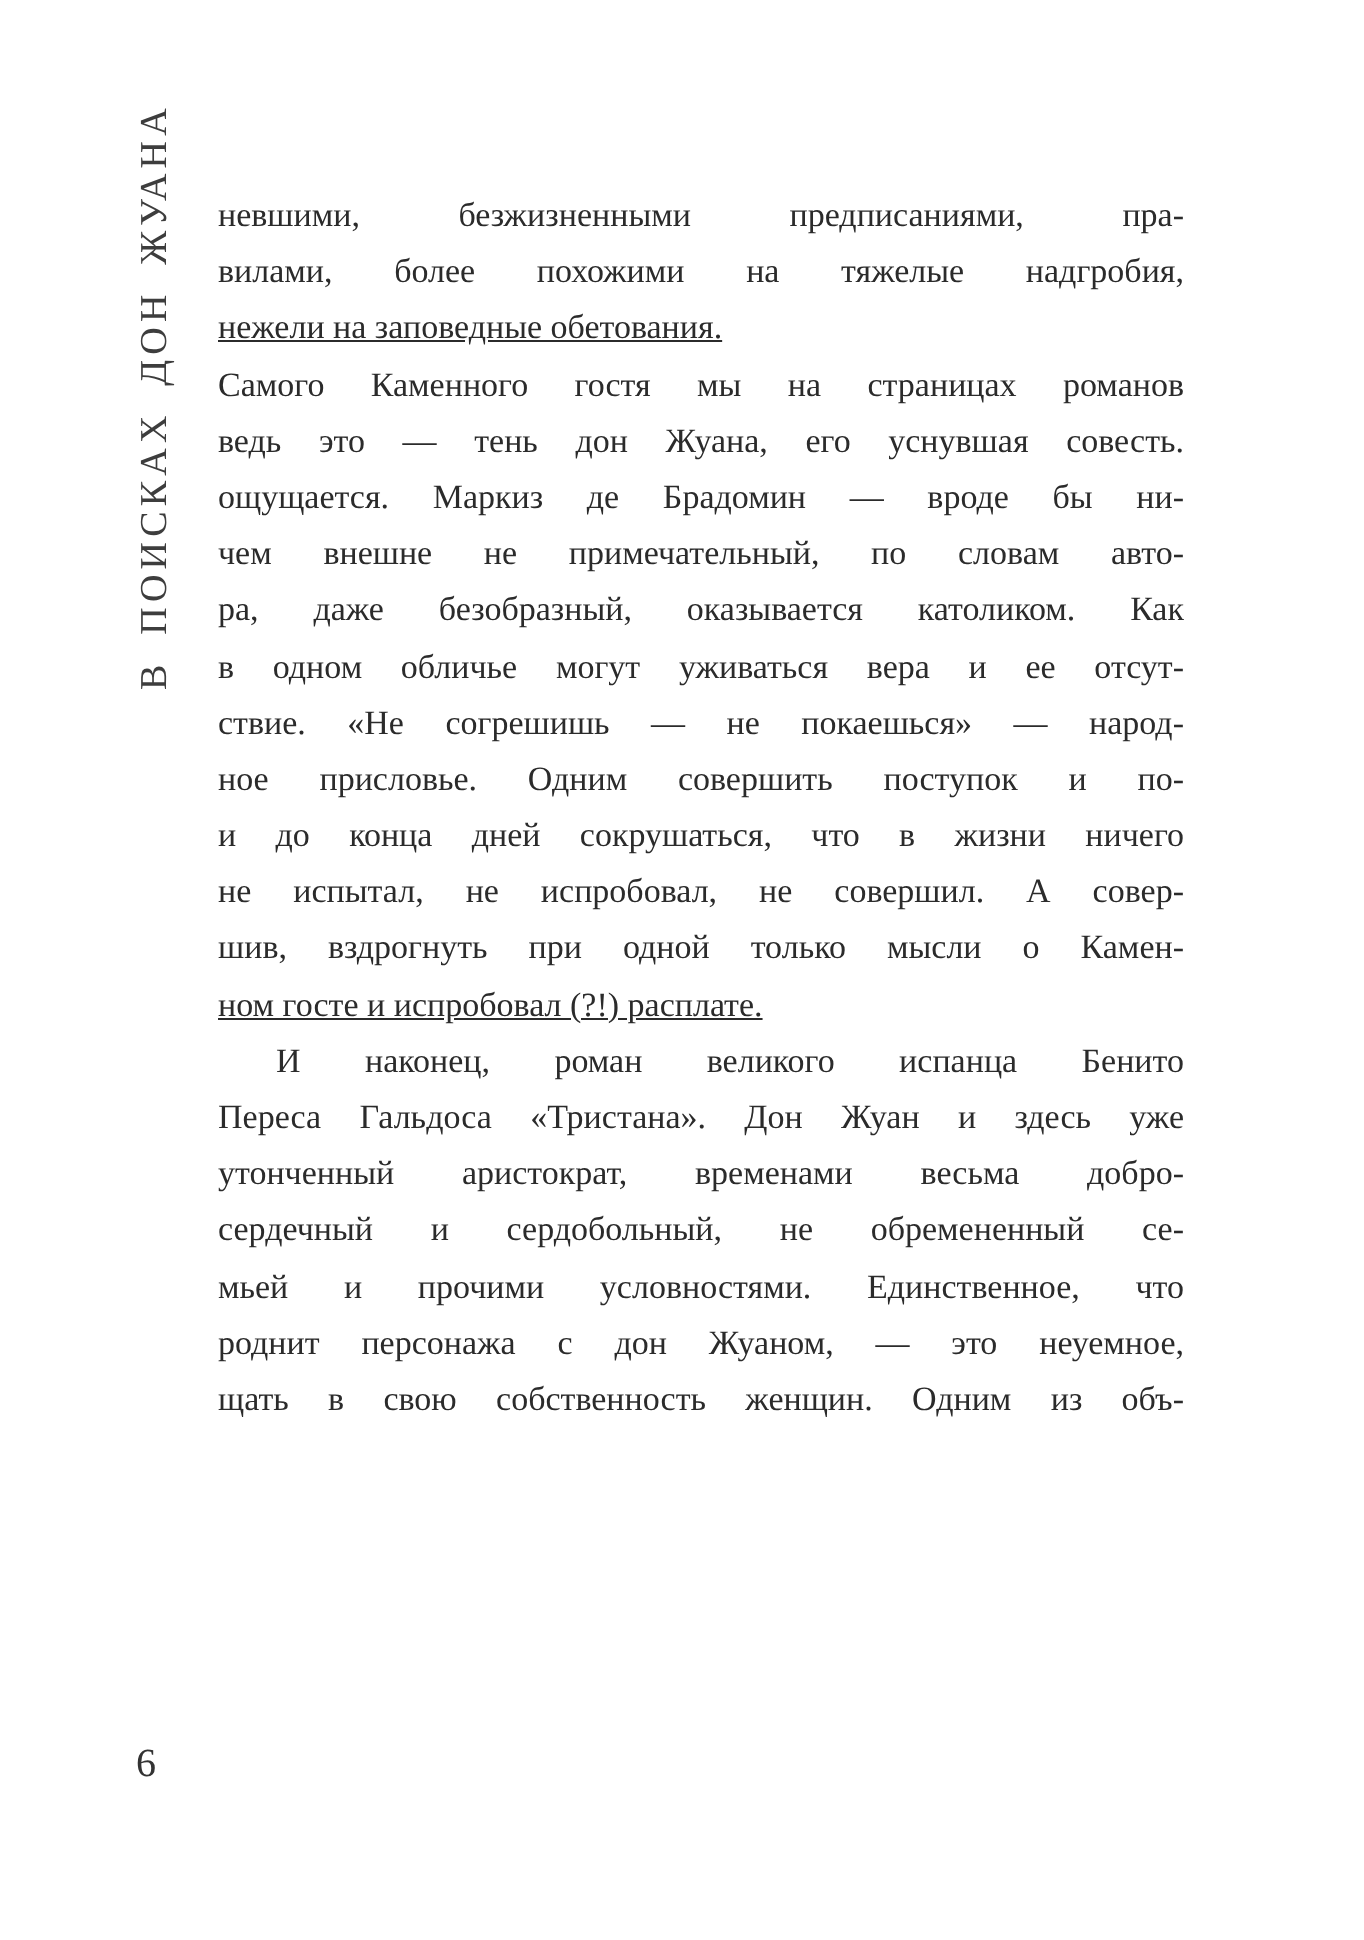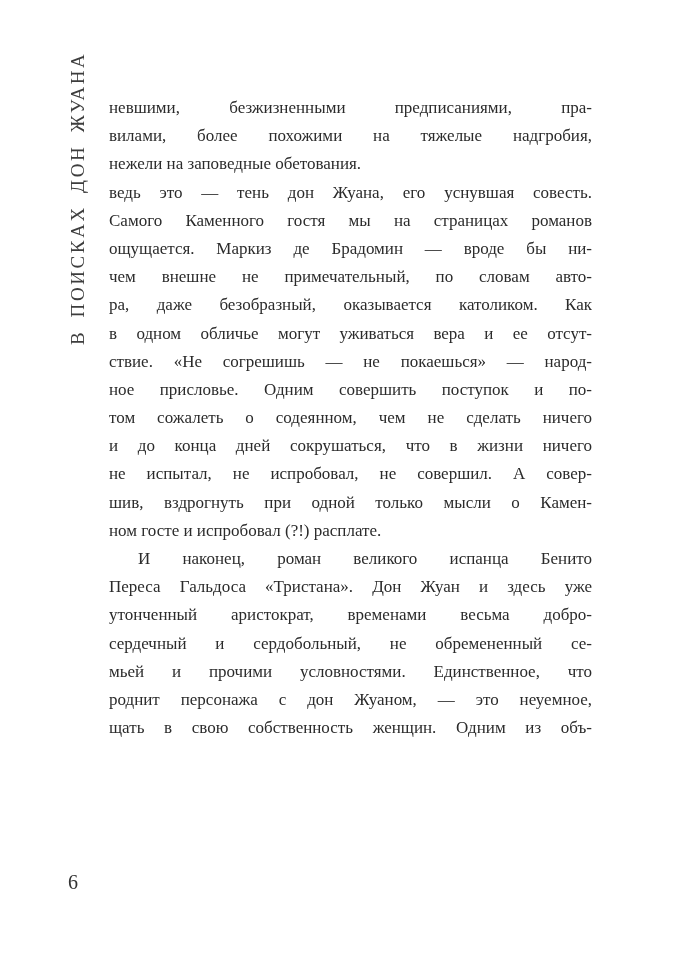--- a/index.html
+++ b/index.html
@@ -40,48 +40,47 @@
   }
   .line {
     font-size: 17px;
     line-height: 28.2px;
     height: 28.2px;
     overflow: hidden;
     text-align: justify;
     text-align-last: justify;
   }
   .line.indent { text-indent: 29px; }
-  .line.para-end { text-align-last: left; }
+  .line.para-end { text-align-last: left; text-decoration: underline; }
   .page-number {
     position: absolute;
     left: 68px;
     top: 871px;
     font-size: 20px;
     color: #333333;
   }
 </style>
 </head>
 <body>
 
 <div class="book-page">
   <div class="running-title">В ПОИСКАХ ДОН ЖУАНА</div>
 
   <div class="text-block">
       <div class="line">невшими, безжизненными предписаниями, пра-</div>
       <div class="line">вилами, более похожими на тяжелые надгробия,</div>
       <div class="line para-end">нежели на заповедные обетования.</div>
+      <div class="line">Самого Каменного гостя мы на страницах романов</div>
       <div class="line">ведь это — тень дон Жуана, его уснувшая совесть.</div>
-      <div class="line">Самого Каменного гостя мы на страницах романов</div>
       <div class="line">ощущается. Маркиз де Брадомин — вроде бы ни-</div>
       <div class="line">чем внешне не примечательный, по словам авто-</div>
       <div class="line">ра, даже безобразный, оказывается католиком. Как</div>
       <div class="line">в одном обличье могут уживаться вера и ее отсут-</div>
       <div class="line">ствие. «Не согрешишь — не покаешься» — народ-</div>
       <div class="line">ное присловье. Одним совершить поступок и по-</div>
-      <div class="line">том сожалеть о содеянном, чем не сделать ничего</div>
       <div class="line">и до конца дней сокрушаться, что в жизни ничего</div>
       <div class="line">не испытал, не испробовал, не совершил. А совер-</div>
       <div class="line">шив, вздрогнуть при одной только мысли о Камен-</div>
       <div class="line para-end">ном госте и испробовал (?!) расплате.</div>
       <div class="line indent">И наконец, роман великого испанца Бенито</div>
       <div class="line">Переса Гальдоса «Тристана». Дон Жуан и здесь уже</div>
       <div class="line">утонченный аристократ, временами весьма добро-</div>
       <div class="line">сердечный и сердобольный, не обремененный се-</div>
       <div class="line">мьей и прочими условностями. Единственное, что</div>
       <div class="line">роднит персонажа с дон Жуаном, — это неуемное,</div>

